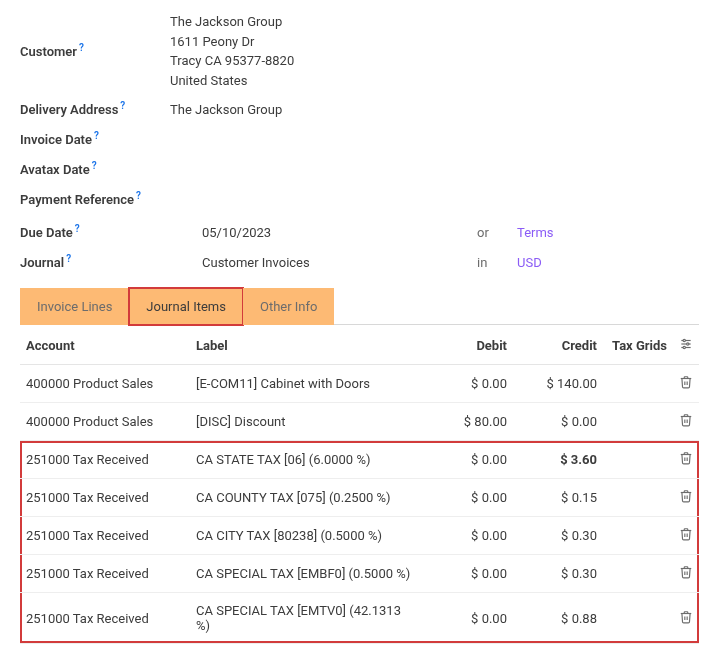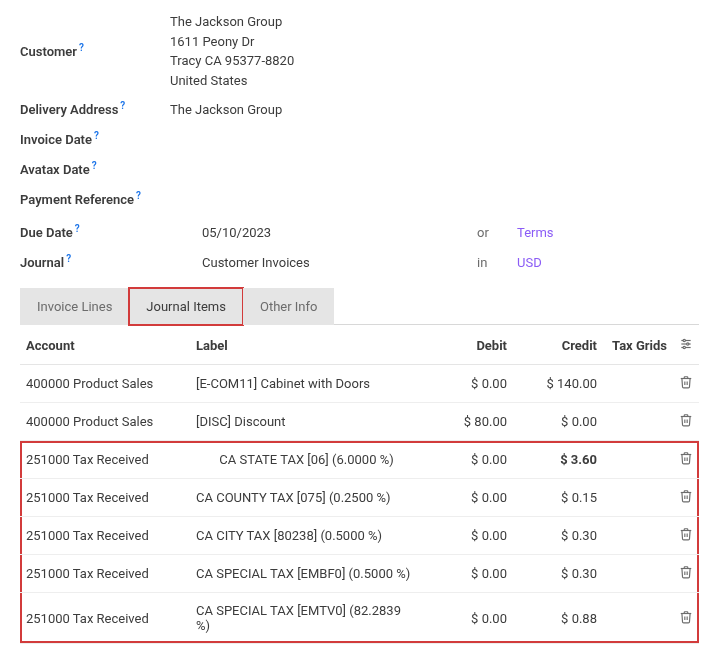--- a/index.html
+++ b/index.html
@@ -53,21 +53,21 @@
   .tabs {
     display: flex;
     border-bottom: 1px solid #d8d8d8;
   }
   .tab {
     padding: 10px 16px;
     color: #6c6c6c;
     border: 1px solid transparent;
     border-bottom: none;
     cursor: pointer;
-    background: #e5e5e5;
+    background: #fdba74;
     position: relative;
     margin-bottom: -1px;
   }
   .tab.active {
     color: #3c3c3c;
     border: 1px solid #d8d8d8;
     border-bottom: 1px solid #fff;
     font-weight: 400;
   }
   .tab.hi {
@@ -225,21 +225,21 @@
           <td class="col-del tool" style=""><span class="icon-trash"><svg viewBox="0 0 24 24" fill="none" stroke="currentColor" stroke-width="2">
                 <polyline points="3 6 5 6 21 6"></polyline>
                 <path d="M19 6l-1 14a2 2 0 0 1-2 2H8a2 2 0 0 1-2-2L5 6"></path>
                 <path d="M10 11v6"></path>
                 <path d="M14 11v6"></path>
                 <path d="M9 6V4a1 1 0 0 1 1-1h4a1 1 0 0 1 1 1v2"></path>
               </svg></span></td>
         </tr>
         <tr class="tbody-row">
           <td class="col-account" style="box-shadow:inset 2px 0 0 0 #d23b3b,inset 0 2px 0 0 #d23b3b;">251000 Tax Received</td>
-          <td class="col-label" style="box-shadow:inset 0 2px 0 0 #d23b3b;text-align:center;">CA STATE TAX [06] (6.0000 %)</td>
+          <td class="col-label" style="box-shadow:inset 0 2px 0 0 #d23b3b;">CA STATE TAX [06] (6.0000 %)</td>
           <td class="col-debit num" style="box-shadow:inset 0 2px 0 0 #d23b3b;">$ 0.00</td>
           <td class="col-credit num" style="box-shadow:inset 0 2px 0 0 #d23b3b;font-weight:bold;">$ 3.60</td>
           <td class="col-grids num" style="box-shadow:inset 0 2px 0 0 #d23b3b;"></td>
           <td class="col-del tool" style="box-shadow:inset -2px 0 0 0 #d23b3b,inset 0 2px 0 0 #d23b3b;"><span class="icon-trash"><svg viewBox="0 0 24 24" fill="none" stroke="currentColor" stroke-width="2">
                 <polyline points="3 6 5 6 21 6"></polyline>
                 <path d="M19 6l-1 14a2 2 0 0 1-2 2H8a2 2 0 0 1-2-2L5 6"></path>
                 <path d="M10 11v6"></path>
                 <path d="M14 11v6"></path>
                 <path d="M9 6V4a1 1 0 0 1 1-1h4a1 1 0 0 1 1 1v2"></path>
               </svg></span></td>
@@ -281,21 +281,21 @@
           <td class="col-del tool" style="box-shadow:inset -2px 0 0 0 #d23b3b;"><span class="icon-trash"><svg viewBox="0 0 24 24" fill="none" stroke="currentColor" stroke-width="2">
                 <polyline points="3 6 5 6 21 6"></polyline>
                 <path d="M19 6l-1 14a2 2 0 0 1-2 2H8a2 2 0 0 1-2-2L5 6"></path>
                 <path d="M10 11v6"></path>
                 <path d="M14 11v6"></path>
                 <path d="M9 6V4a1 1 0 0 1 1-1h4a1 1 0 0 1 1 1v2"></path>
               </svg></span></td>
         </tr>
         <tr class="tbody-row">
           <td class="col-account" style="box-shadow:inset 2px 0 0 0 #d23b3b,inset 0 -2px 0 0 #d23b3b;">251000 Tax Received</td>
-          <td class="col-label" style="box-shadow:inset 0 -2px 0 0 #d23b3b;">CA SPECIAL TAX [EMTV0] (82.2839 %)</td>
+          <td class="col-label" style="box-shadow:inset 0 -2px 0 0 #d23b3b;">CA SPECIAL TAX [EMTV0] (42.1313 %)</td>
           <td class="col-debit num" style="box-shadow:inset 0 -2px 0 0 #d23b3b;">$ 0.00</td>
           <td class="col-credit num" style="box-shadow:inset 0 -2px 0 0 #d23b3b;">$ 0.88</td>
           <td class="col-grids num" style="box-shadow:inset 0 -2px 0 0 #d23b3b;"></td>
           <td class="col-del tool" style="box-shadow:inset -2px 0 0 0 #d23b3b,inset 0 -2px 0 0 #d23b3b;"><span class="icon-trash"><svg viewBox="0 0 24 24" fill="none" stroke="currentColor" stroke-width="2">
                 <polyline points="3 6 5 6 21 6"></polyline>
                 <path d="M19 6l-1 14a2 2 0 0 1-2 2H8a2 2 0 0 1-2-2L5 6"></path>
                 <path d="M10 11v6"></path>
                 <path d="M14 11v6"></path>
                 <path d="M9 6V4a1 1 0 0 1 1-1h4a1 1 0 0 1 1 1v2"></path>
               </svg></span></td>

